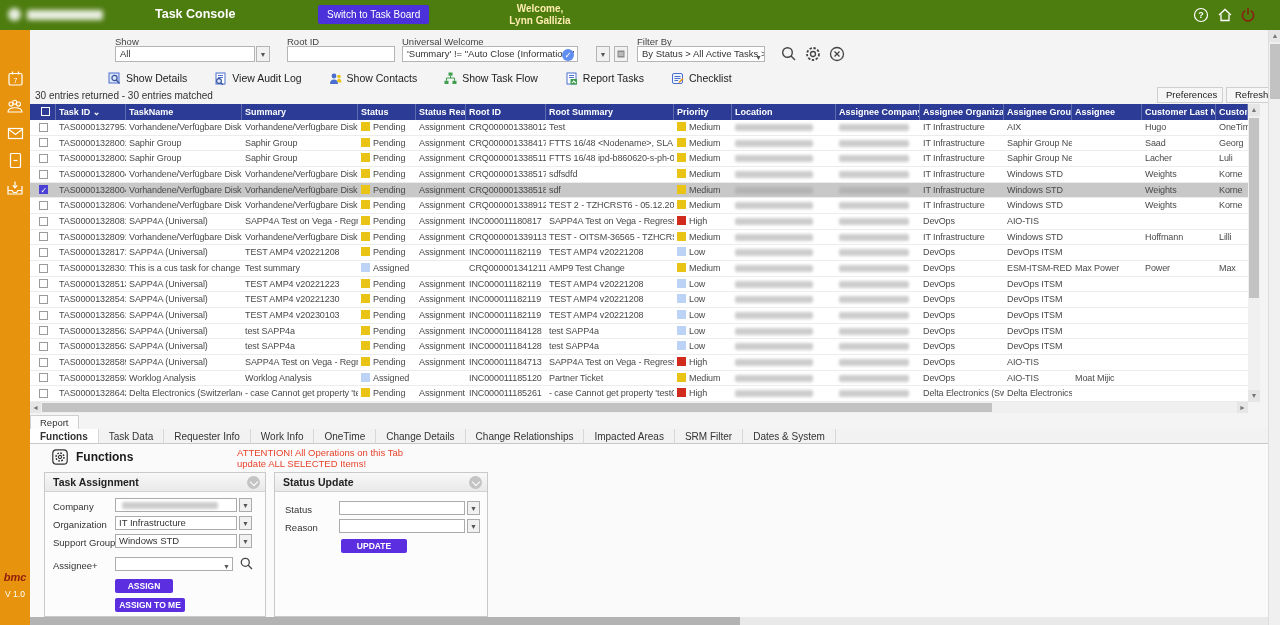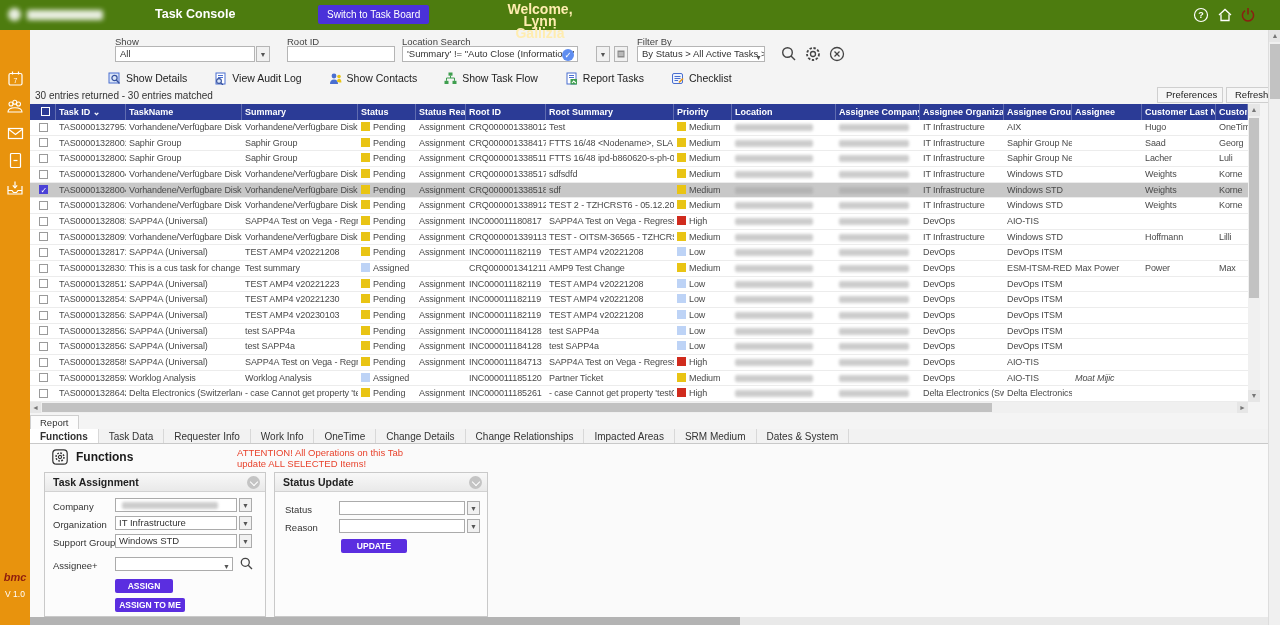--- a/index.html
+++ b/index.html
@@ -7,21 +7,21 @@
     font-family:"Liberation Sans", sans-serif; }
   .app { position:relative; width:1280px; height:625px; overflow:hidden; background:#f4f4f4; }
 
   
   .topbar { position:absolute; left:0; top:0; width:1280px; height:30px; background:#4d7c0f; }
   .logo-blur { position:absolute; filter:blur(2.5px); background:rgba(255,255,255,.88); }
   .app-title { position:absolute; left:155px; top:7px; color:#fff; font-size:12.5px; font-weight:bold; }
   .switch-btn { position:absolute; left:318px; top:5px; height:19px; line-height:19px; padding:0 9px;
     background:#4a31d9; color:#fff; font-size:10px; border:none; border-radius:2px; cursor:pointer; }
   .welcome { position:absolute; left:500px; top:3px; width:80px; text-align:center;
-    color:#ffedb0; font-size:14px; font-weight:bold; line-height:12px; }
+    color:#ffedb0; font-size:10px; font-weight:bold; line-height:12px; }
   .top-ico { position:absolute; top:6px; width:18px; height:18px; cursor:pointer; }
 
   
   .sidebar { position:absolute; left:0; top:30px; width:30px; height:595px; background:#e8930d; }
   .side-icons { position:absolute; left:0; top:40px; width:30px; display:flex; flex-direction:column;
     align-items:center; gap:11px; }
   .side-icons svg { display:block; cursor:pointer; }
   .bmc-logo { position:absolute; left:0; bottom:42px; width:30px; text-align:center;
     color:#8f1d0e; font-size:11px; font-weight:bold; font-style:italic; }
   .app-version { position:absolute; left:0; bottom:26px; width:30px; text-align:center;
@@ -158,21 +158,21 @@
     <div class="app-version">V 1.0</div>
   </div>
 
   <div class="flabel" style="left:115px;top:36px;">Show</div>
   <div class="finput" style="left:115px;top:46px;width:140px;"><span>All</span></div>
   <div class="dd-btn" style="left:256px;top:46px;">▼</div>
 
   <div class="flabel" style="left:287px;top:36px;">Root ID</div>
   <div class="finput" style="left:287px;top:46px;width:108px;"><span></span></div>
 
-  <div class="flabel" style="left:402px;top:36px;">Location Search</div>
+  <div class="flabel" style="left:402px;top:36px;">Universal Welcome</div>
   <div class="finput" style="left:402px;top:46px;width:176px;padding-right:18px;">
     <span>'Summary' != "Auto Close (Information)"</span>
     <span class="chk-circle">✓</span>
   </div>
   <div class="dd-btn" style="left:596px;top:46px;">▼</div>
   <div class="dd-btn" style="left:614px;top:46px;">
     <svg width="8" height="8" viewBox="0 0 8 8" style="margin-top:3px;">
         <rect x="0.5" y="0.5" width="7" height="7" fill="#8a8a8a"></rect>
         <line x1="1.5" y1="3" x2="6.5" y2="3" stroke="#fff" stroke-width="0.8"></line>
         <line x1="1.5" y1="5" x2="6.5" y2="5" stroke="#fff" stroke-width="0.8"></line>
@@ -679,21 +679,21 @@
         <div class="tcell" style="width: 128px;">Partner Ticket</div>
         <div class="tcell" style="width: 58px;"><span class="badge" style="background: rgb(233, 196, 20);"></span>Medium</div>
         <div class="tcell" style="width: 104px;">
           <div class="rbar" style="width: 78px;"></div>
         </div>
         <div class="tcell" style="width: 84px;">
           <div class="rbar" style="width: 70px;"></div>
         </div>
         <div class="tcell" style="width: 84px;">DevOps</div>
         <div class="tcell" style="width: 68px;">AIO-TIS</div>
-        <div class="tcell" style="width: 70px; font-style: italic;">Moat Mijic</div>
+        <div class="tcell" style="width: 70px;">Moat Mijic</div>
         <div class="tcell" style="width: 74px;"></div>
         <div class="tcell" style="width: 32px;"></div>
       </div>
       <div class="trow">
         <div class="tcell ccell" style="width: 26px;">
           <div class="cb"></div>
         </div>
         <div class="tcell" style="width: 70px;">TAS000013286422</div>
         <div class="tcell" style="width: 116px;">Delta Electronics (Switzerland) AG</div>
         <div class="tcell" style="width: 116px;">- case Cannot get property 'testCas</div>
@@ -731,21 +731,21 @@
   <div class="report-tab">Report</div>
   <div class="tabstrip">
       <div class="tab active">Functions</div>
       <div class="tab">Task Data</div>
       <div class="tab">Requester Info</div>
       <div class="tab">Work Info</div>
       <div class="tab">OneTime</div>
       <div class="tab">Change Details</div>
       <div class="tab">Change Relationships</div>
       <div class="tab">Impacted Areas</div>
-      <div class="tab">SRM Medium</div>
+      <div class="tab">SRM Filter</div>
       <div class="tab">Dates &amp; System</div>
     </div>
 
   <div class="func-area">
     <div class="func-head">
       <svg width="16" height="16" viewBox="0 0 16 16">
         <rect x="0.8" y="0.8" width="14.4" height="14.4" rx="3.5" fill="none" stroke="#333" stroke-width="1.2"></rect>
         <circle cx="8" cy="8" r="4" fill="none" stroke="#333" stroke-width="1.5" stroke-dasharray="1.8 1.3"></circle>
         <circle cx="8" cy="8" r="1.6" fill="none" stroke="#333" stroke-width="1.1"></circle>
       </svg>

